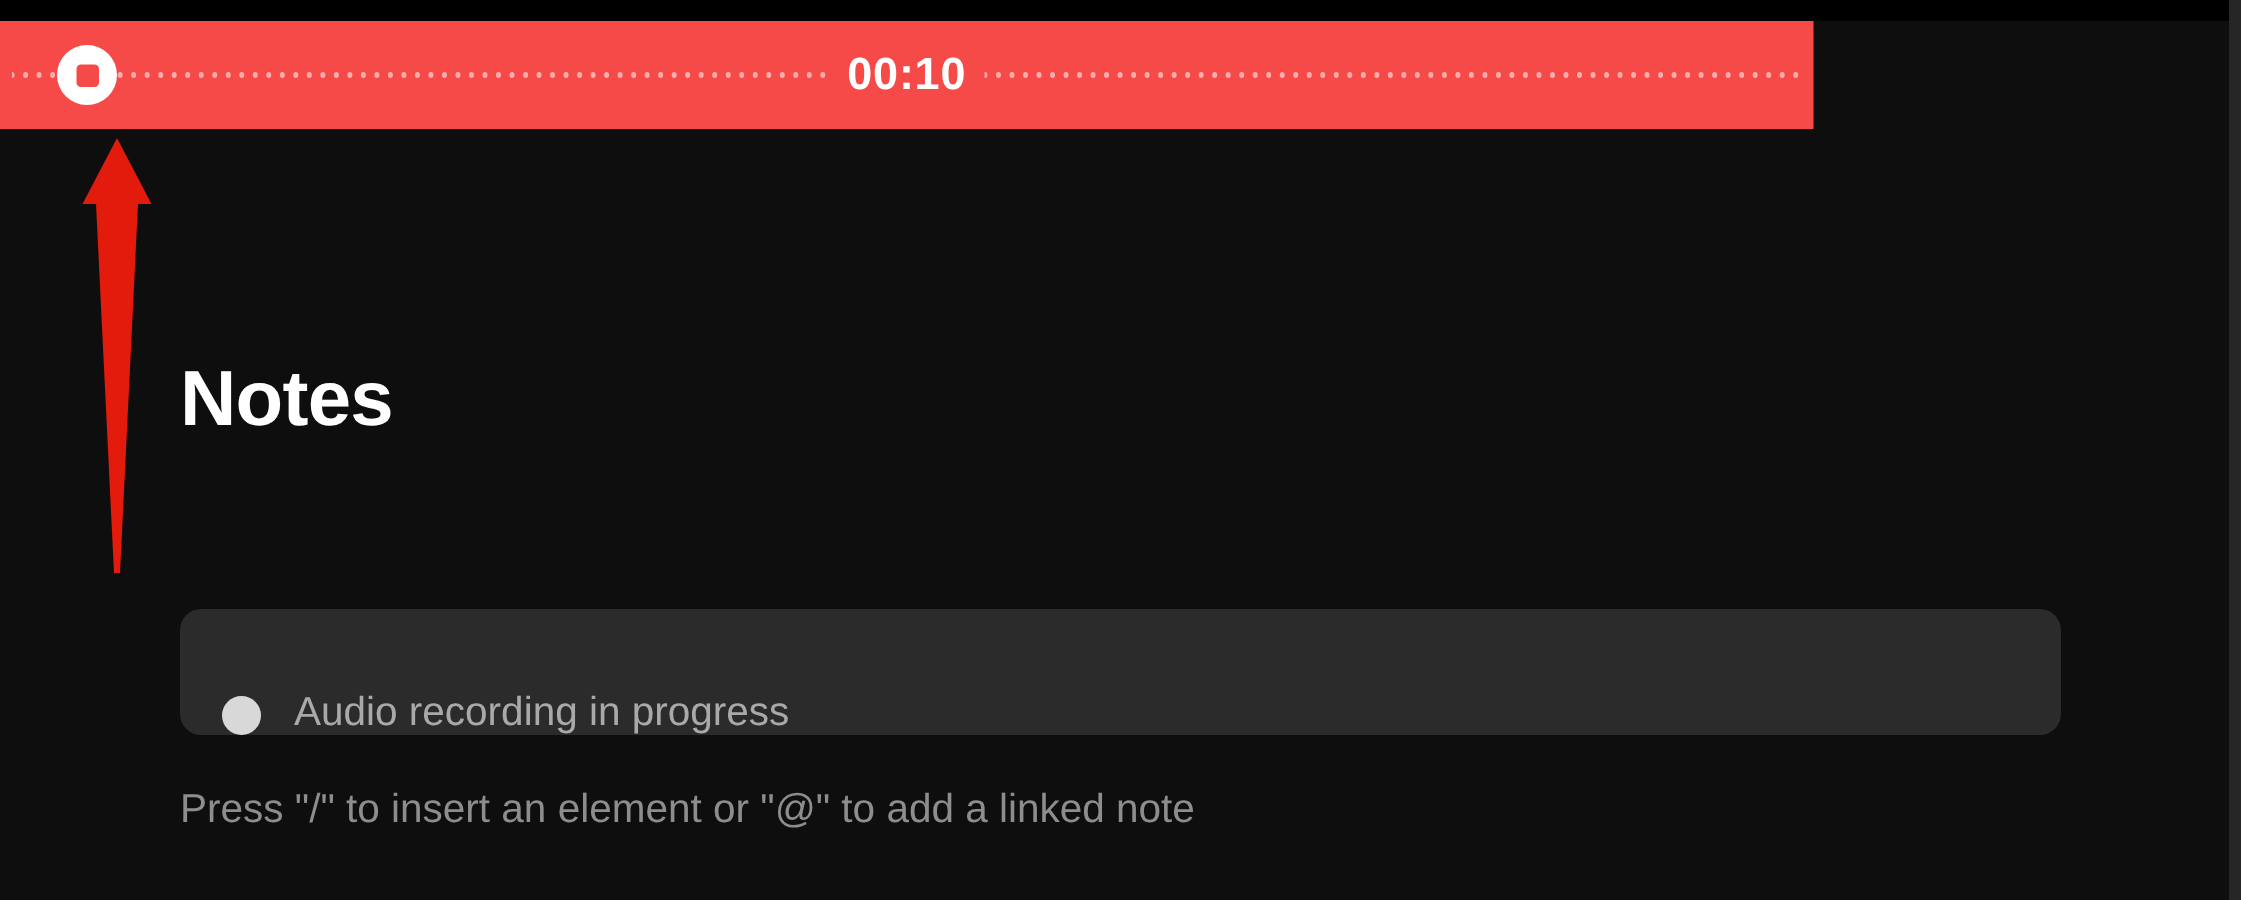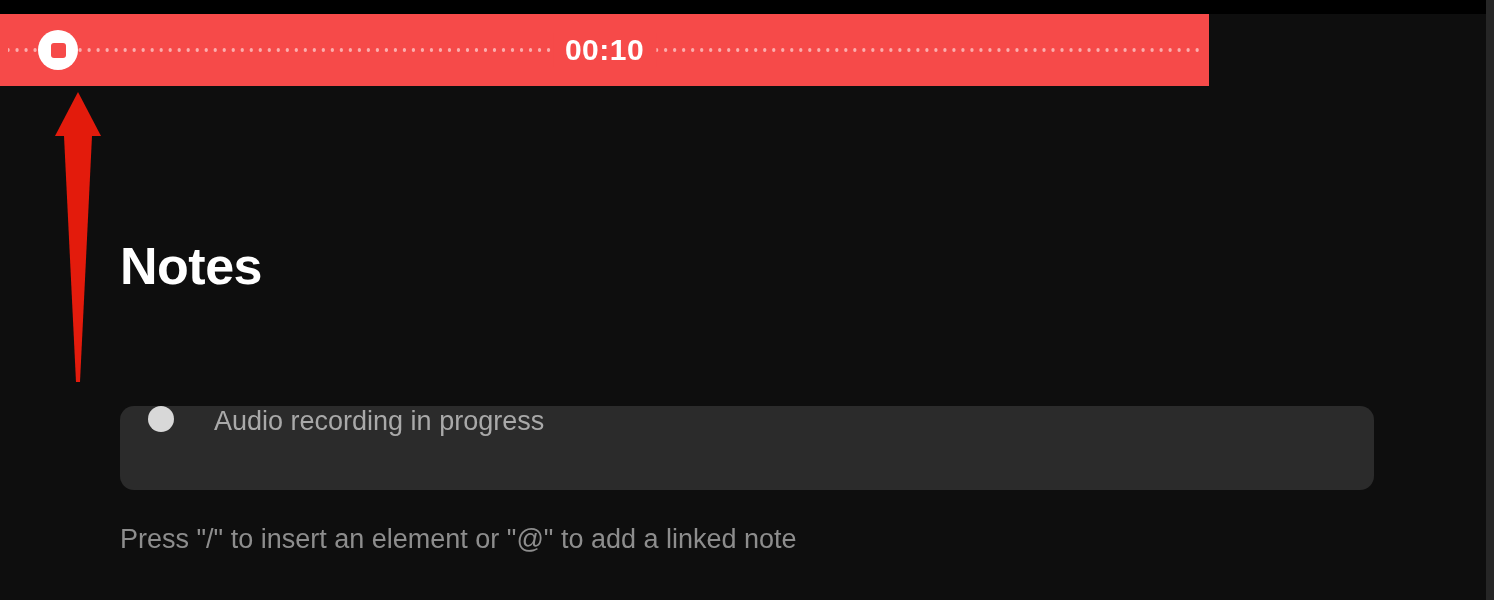--- a/index.html
+++ b/index.html
@@ -107,23 +107,23 @@
     letter-spacing: -0.5px;
     margin: 0;
   }
 
   .rec-card {
     margin-top: 110px;
     background: var(--card-bg);
     border-radius: 14px;
     height: 84px;
     display: flex;
-    align-items: flex-start;
+    align-items: flex-end;
     padding: 0 28px;
-    gap: 40px;
+    gap: 22px;
   }
   .rec-card .ind {
     width: 26px; height: 26px;
     border-radius: 50%;
     background: #d8d8d8;
     flex-shrink:0;
   }
   .rec-card .label {
     font-size: 27px;
     color: var(--text-dim);

